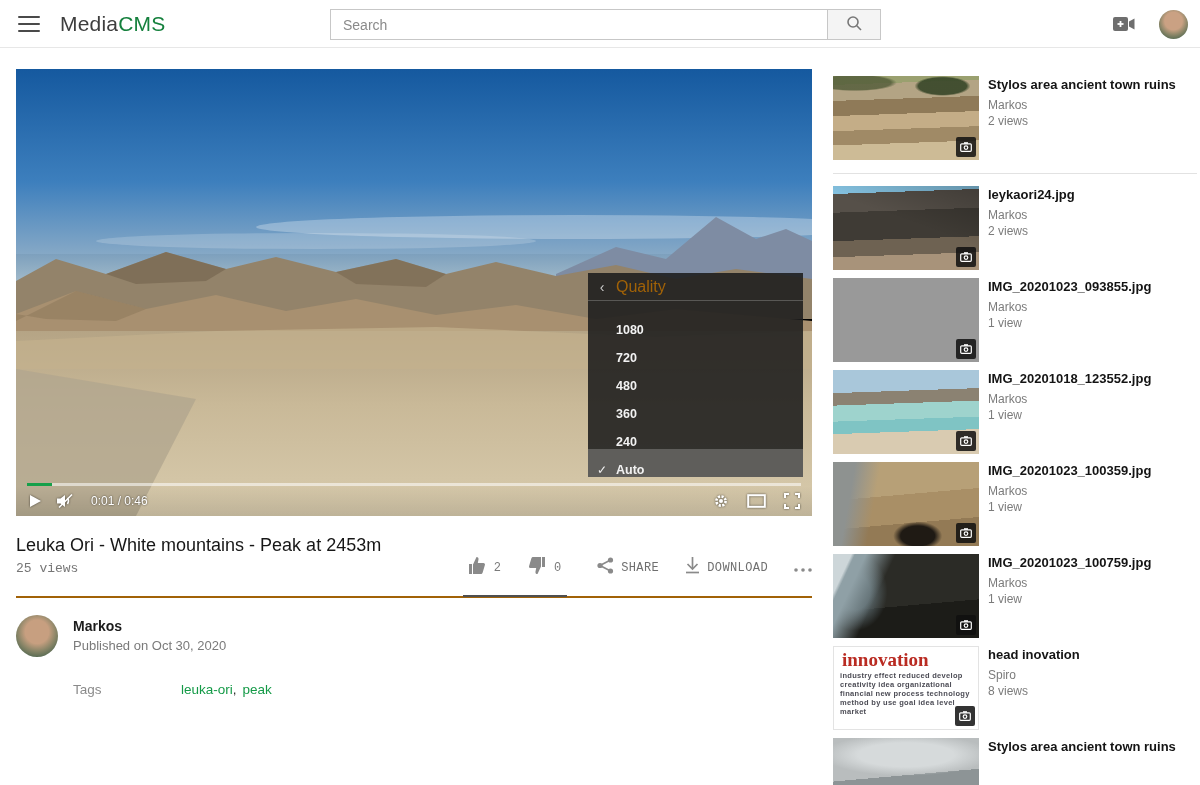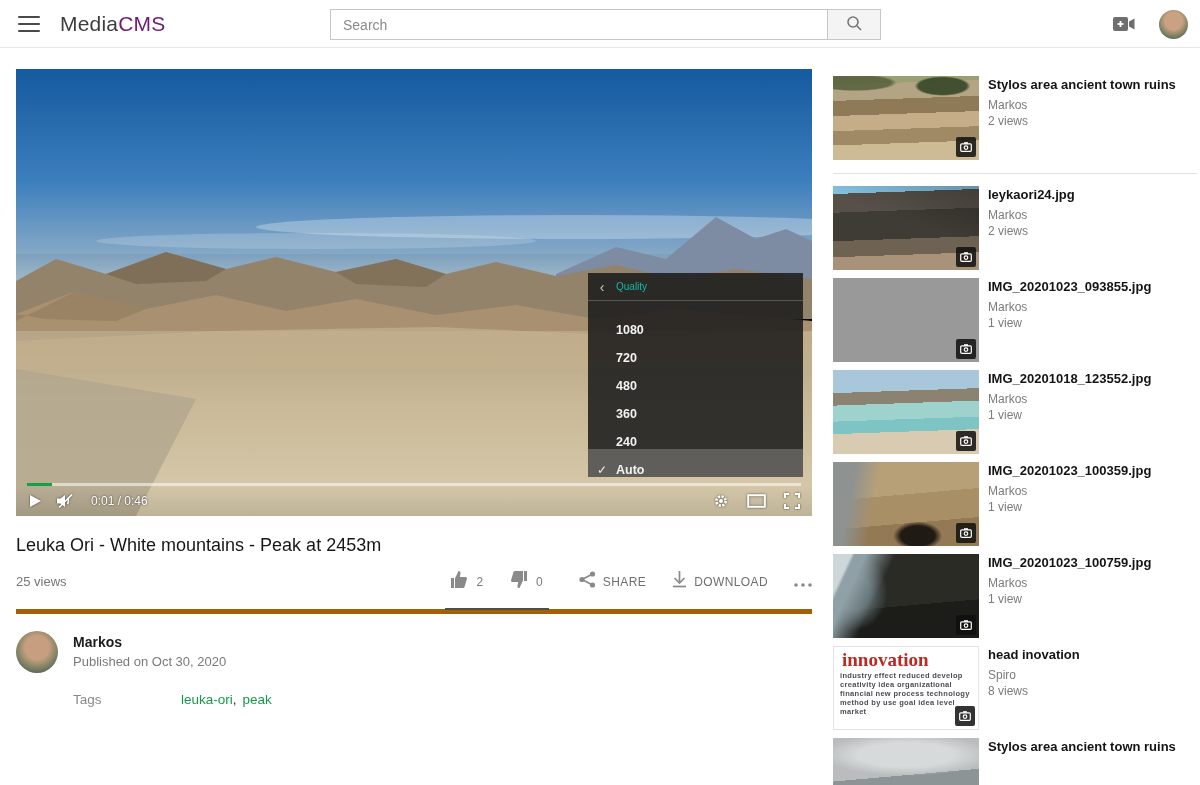--- a/index.html
+++ b/index.html
@@ -7,21 +7,21 @@
   body { font-family:"Liberation Sans", sans-serif; background:#fff; overflow:hidden; }
   .page { position:relative; width:1200px; height:785px; background:#fff; overflow:hidden; }
 
   
   .topbar { position:absolute; top:0; left:0; width:1200px; height:48px; background:#fff;
             border-bottom:1px solid #e7e7e7; display:flex; align-items:center; z-index:30; }
   .hamburger { width:22px; height:16px; margin-left:18px; display:flex; flex-direction:column;
                justify-content:space-between; cursor:pointer; }
   .hamburger span { display:block; height:2px; background:#4a4a4a; border-radius:1px; }
   .brand { margin-left:20px; font-size:21px; letter-spacing:.2px; color:#3e3e3e; cursor:pointer; }
-  .brand .green { color:#701a75; }
+  .brand .green { color:#15803d; }
   .searchwrap { position:absolute; left:330px; top:9px; width:551px; height:31px; display:flex; }
   .searchwrap input { flex:1; height:31px; border:1px solid #c7c7c7; border-right:none; padding:0 12px;
                       font-size:14px; color:#333; outline:none; font-family:"Liberation Sans",sans-serif; }
   .searchwrap input::placeholder { color:#8a8a8a; }
   .search-btn { width:54px; height:31px; background:#f4f4f4; border:1px solid #c7c7c7; cursor:pointer;
                 display:flex; align-items:center; justify-content:center; }
   .topbar-right { position:absolute; right:12px; top:0; height:48px; display:flex; align-items:center; gap:24px; }
   .cam-icon { cursor:pointer; display:flex; }
   .avatar { width:29px; height:29px; border-radius:50%; cursor:pointer; overflow:hidden;
             background: radial-gradient(circle at 50% 38%, #caa183 0 38%, #8b8668 60%, #5d6e55 78%, #44607c 100%); }
@@ -42,52 +42,52 @@
   .time { color:#fff; font-size:12px; text-shadow:0 0 2px rgba(0,0,0,.7); margin-left:2px; }
   .ctrl-spacer { flex:1; }
   .ctrl.right { margin-right:0; margin-left:18px; }
 
   
   .qmenu { position:absolute; right:9px; bottom:39px; width:215px; background:rgba(28,28,28,.88);
            color:#eee; z-index:5; }
   .qm-header { height:28px; display:flex; align-items:center; border-bottom:1px solid rgba(255,255,255,.22);
                cursor:pointer; }
   .qm-chev { width:28px; text-align:center; font-size:14px; color:#ccc; }
-  .qm-title { font-size:10px; color:#14b8a6; }
+  .qm-title { font-size:16px; color:#a16207; }
   .qm-row { height:28px; display:flex; align-items:flex-end; cursor:pointer; }
   .qm-row.selected { background:rgba(255,255,255,.22); }
   .qm-check { width:28px; text-align:center; font-size:12px; visibility:hidden; }
   .qm-row.selected .qm-check { visibility:visible; }
   .qm-label { font-size:12.5px; font-weight:bold; color:#f2f2f2; }
   .qm-gap { height:8px; }
 
   
   .vtitle { margin-top:19px; font-size:18px; font-weight:400; color:#171717; }
-  .meta { margin-top:14px; display:flex; align-items:center; padding-bottom:16px;
-          border-bottom:5px solid #a16207; position:relative; }
+  .meta { display:flex; align-items:center; padding-bottom:16px;
+          border-bottom:2px solid #a16207; position:relative;font-family:Liberation Mono, monospace; }
   .views { font-size:13px; color:#767676; }
   .actions { margin-left:auto; display:flex; align-items:center; color:#717171; }
   .likes-group { display:flex; align-items:center; position:relative; padding-right:10px; }
   .likes-group::after { content:''; position:absolute; left:-4px; right:4px; bottom:-17px; height:2px; background:#4f4f4f; }
   .act { display:flex; align-items:center; gap:7px; cursor:pointer; margin-left:26px; }
   .act.first { margin-left:0; }
   .act-num { font-size:12px; color:#7a7a7a; }
   .act-label { font-size:12px; letter-spacing:.4px; color:#6f6f6f; }
 
   
   .author-row { margin-top:17px; display:flex; }
   .author-avatar { width:42px; height:42px; border-radius:50%;
        background: radial-gradient(circle at 50% 40%, #c79f80 0 36%, #8b8668 58%, #5d6e55 76%, #44607c 100%); }
   .author-info { margin-left:15px; padding-top:3px; }
   .author-name { font-size:14px; font-weight:bold; color:#1c1c1c; }
   .published { margin-top:4px; font-size:13px; color:#7a7a7a; }
   .desc { margin-left:57px; margin-top:17px; font-size:13.5px; color:#222; width:620px; }
 
   
-  .kv { margin-left:57px; margin-top:19px; display:flex; font-size:13.5px; }
+  .kv { margin-left:57px; margin-top:25px; display:flex; font-size:13.5px; }
   .kv-label { width:108px; color:#8a8a8a; }
   .kv a { color:#149a47; text-decoration:none; cursor:pointer; }
   .kv .sep { color:#333; margin-right:6px; }
 
   
   .sidebar { position:absolute; left:833px; top:69px; width:364px; }
   .upnext-head { display:flex; align-items:center; height:20px; }
   .upnext-title { font-size:15px; color:#161616; }
   .autoplay { margin-left:auto; display:flex; align-items:center; gap:10px; }
   .autoplay-label { font-size:11px; font-weight:bold; letter-spacing:.4px; color:#6f6f6f; }

